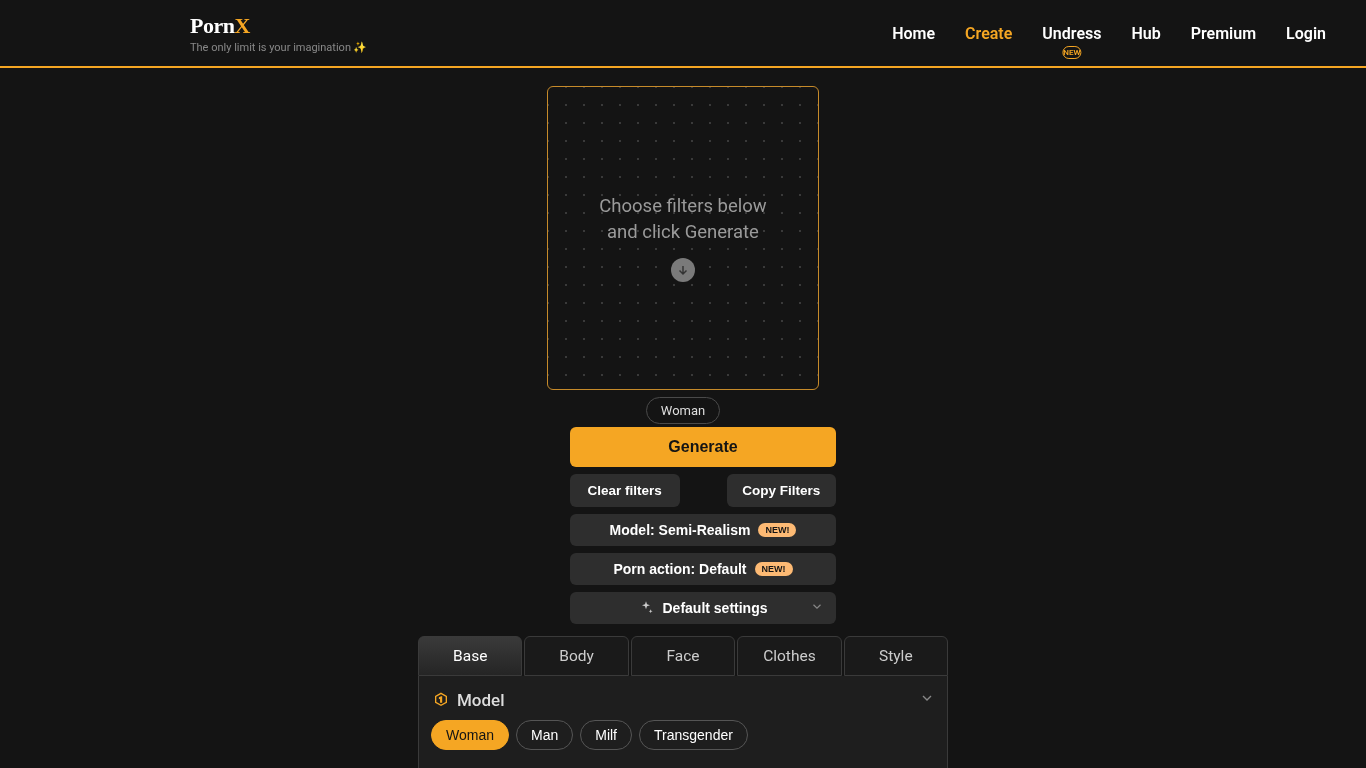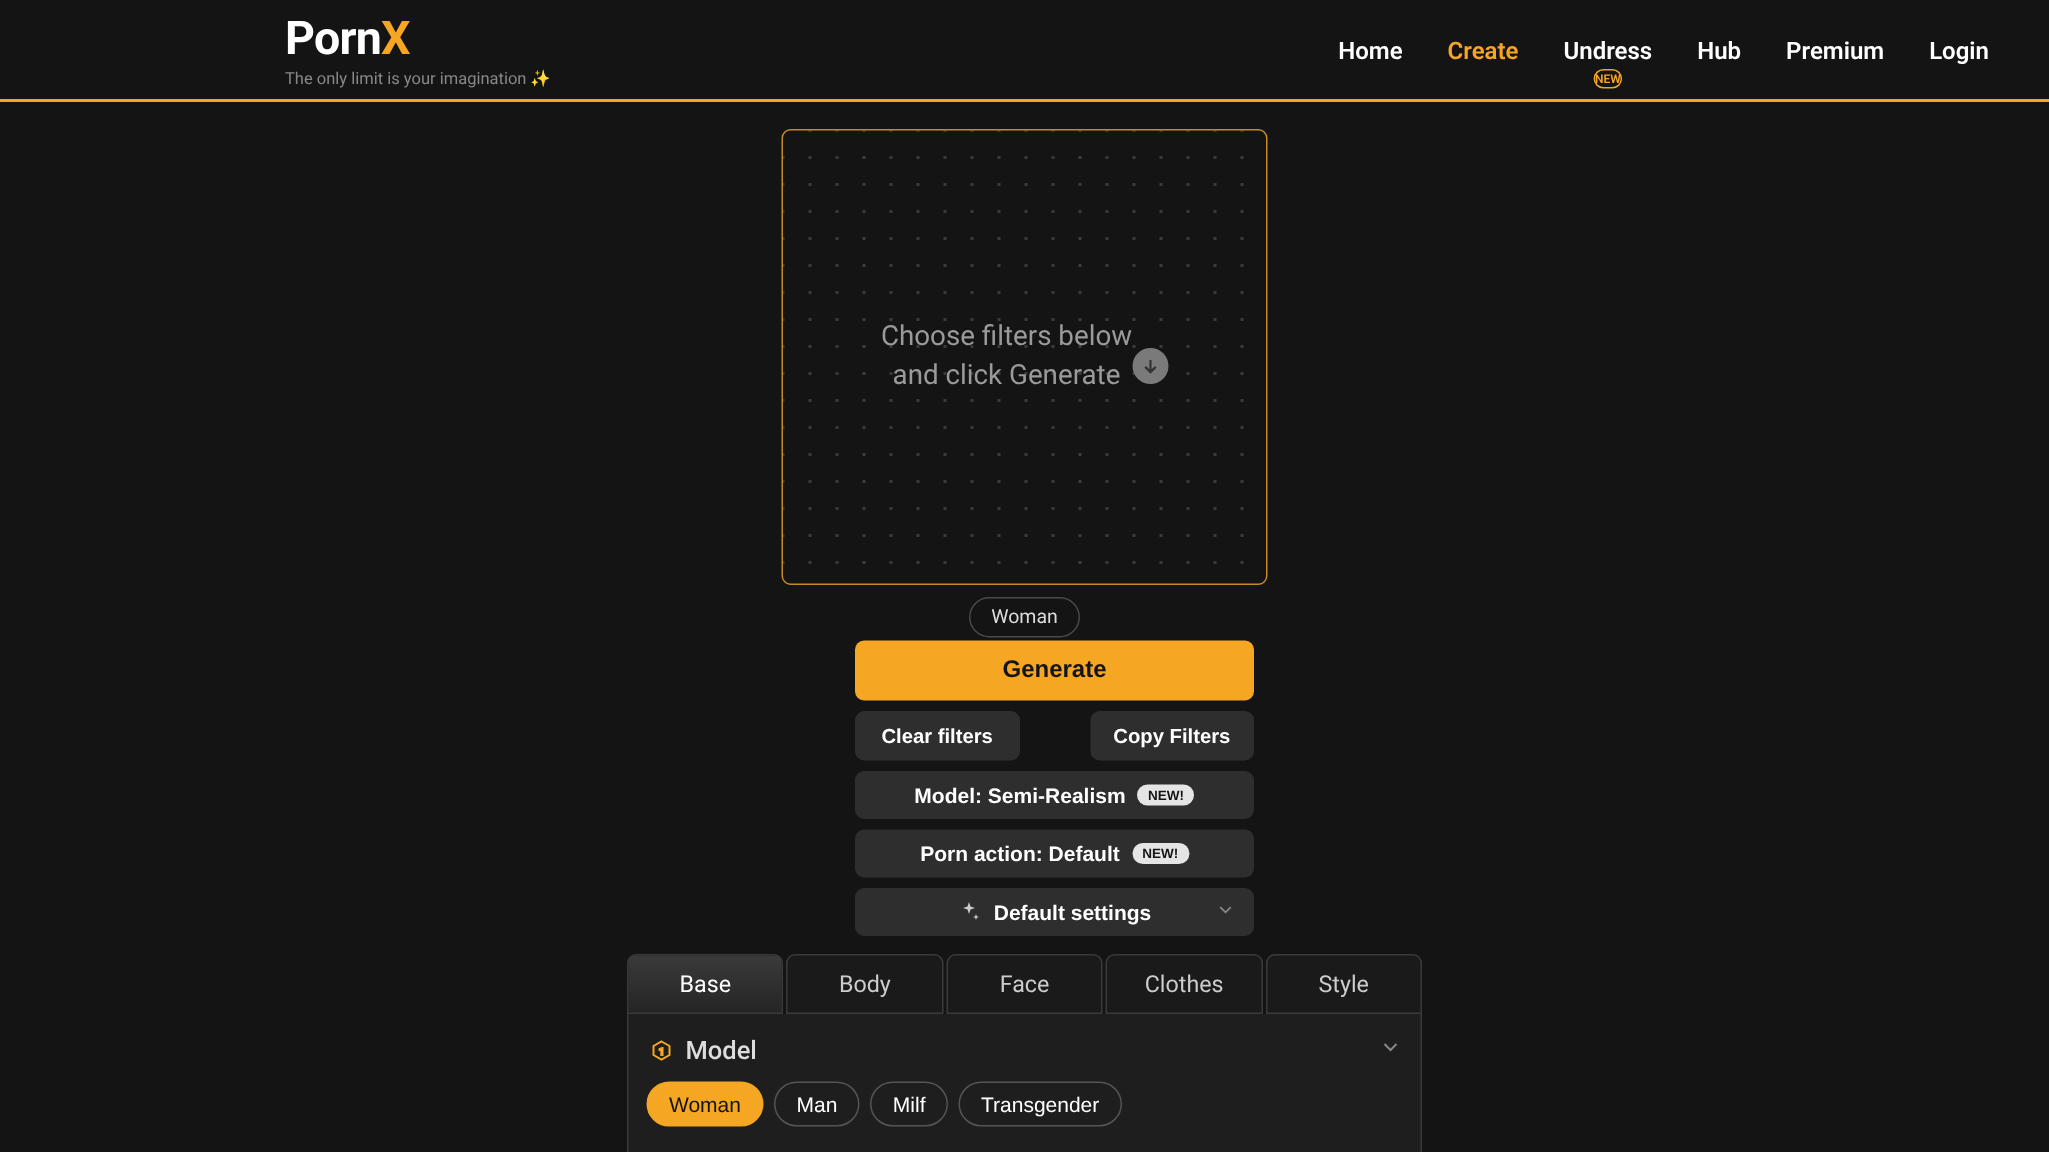--- a/index.html
+++ b/index.html
@@ -12,47 +12,47 @@
   overflow: hidden;
 }
 .header {
   height: 68px;
   display: flex;
   align-items: center;
   padding: 0 40px 0 190px;
   border-bottom: 2px solid #f5a623;
 }
 .logo-block { display: flex; flex-direction: column; }
-.logo { font-size: 31px; font-weight: 700; letter-spacing: -0.5px; }
+.logo { font-size: 22px; font-weight: 700; letter-spacing: -0.5px; font-family: Liberation Serif, serif; }
 .logo .x { color: #f5a623; }
 .tagline { font-size: 11px; color: #888; margin-top: 2px; }
 .nav { margin-left: auto; display: flex; gap: 30px; align-items: center; }
 .nav-item { font-size: 16px; font-weight: 600; color: #fff; cursor: pointer; position: relative; }
 .nav-item.active { color: #f5a623; }
 .nav-item .new-badge {
   position: absolute;
   top: 22px;
   left: 50%;
   transform: translateX(-50%);
   font-size: 8px;
   border: 1px solid #f5a623;
   color: #f5a623;
   border-radius: 9px;
   padding: 1px 0;
   font-weight: 600;
 }
 .main { display: flex; flex-direction: column; align-items: center; padding-top: 18px; }
 .canvas {
-  width: 324px;
+  width: 272px;
   height: 304px;
   border: 1px solid #c68a2a;
   border-radius: 6px;
   position: relative;
   display: flex;
-  flex-direction: row;
+  flex-direction: column;
   align-items: center;
   justify-content: center;
   background-image: radial-gradient(#3a3a3a 1px, transparent 1px);
   background-size: 18px 18px;
   background-position: 9px 9px;
 }
 .canvas-text { font-size: 18.5px; color: #9a9a9a; text-align: center; line-height: 1.4; }
 .down-circle {
   width: 24px; height: 24px; border-radius: 50%; background: #7a7a7a;
   margin-top: 12px; display: flex; align-items: center; justify-content: center;
@@ -73,21 +73,21 @@
 }
 .btn-primary { background: #f5a623; color: #141414; font-size: 16px; }
 .btn-row { display: flex; gap: 7px; }
 .btn-secondary { background: #2e2e2e; color: #fff; flex: 1; font-size: 13.5px; font-weight: 600; padding: 9px 0; }
 .btn-wide {
   background: #2e2e2e; color: #fff; font-size: 14px; font-weight: 600;
   padding: 8px 0; display: flex; align-items: center; justify-content: center; gap: 8px;
   position: relative;
 }
 .new-pill {
-  background: #e5e5e5; color: #141414; font-size: 9px; font-weight: 700;
+  background: #fdba74; color: #141414; font-size: 9px; font-weight: 700;
   border-radius: 9px; padding: 2px 7px;
 }
 .chevron { position: absolute; right: 12px; top: 50%; transform: translateY(-50%); color: #888; }
 .sparkle-icon { display: inline-flex; }
 .tabs { width: 530px; margin-top: 12px; display: flex; gap: 2px; }
 .tab {
   flex: 1; background: #1a1a1a; border: 1px solid #3a3a3a; border-radius: 6px 6px 0 0;
   text-align: center; padding: 10px 0; font-size: 15.5px; color: #ccc; cursor: pointer;
 }
 .tab.active { background: linear-gradient(#3a3a3a, #252525); color: #fff; }

